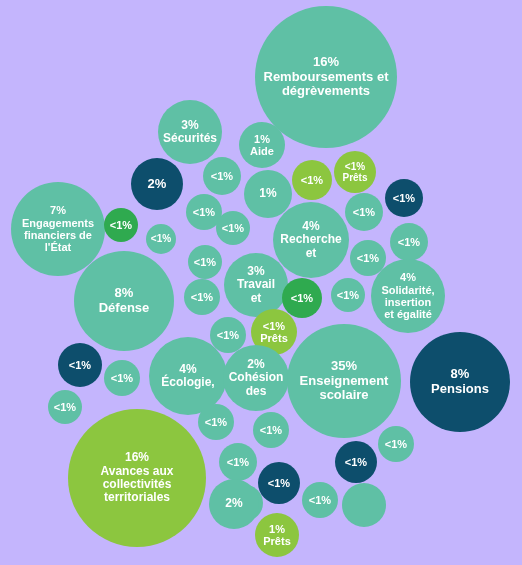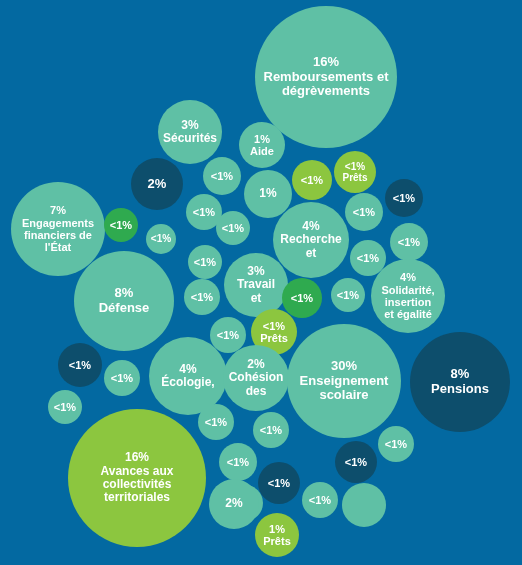--- a/index.html
+++ b/index.html
@@ -10,21 +10,21 @@
     width: 522px;
     height: 565px;
     background: #f4f7f8;
     font-family: "Liberation Sans", sans-serif;
     overflow: hidden;
   }
   #chart-root {
     position: relative;
     width: 522px;
     height: 565px;
-    background: #0369a1;
+    background: #c4b5fd;
   }
   .bubble {
     position: absolute;
     border-radius: 50%;
     display: flex;
     align-items: center;
     justify-content: center;
     text-align: center;
     color: #ffffff;
     font-weight: bold;
@@ -150,21 +150,21 @@
     <div class="bubble" style="left: 149px; top: 337px; width: 78px; height: 78px; background: rgb(95, 192, 165); font-size: 12px;">
       <span class="lbl">4%
 Écologie,</span>
     </div>
     <div class="bubble" style="left: 223px; top: 345px; width: 66px; height: 66px; background: rgb(95, 192, 165); font-size: 12px;">
       <span class="lbl">2%
 Cohésion
 des</span>
     </div>
     <div class="bubble" style="left: 287px; top: 324px; width: 114px; height: 114px; background: rgb(95, 192, 165); font-size: 13px;">
-      <span class="lbl">30%
+      <span class="lbl">35%
 Enseignement
 scolaire</span>
     </div>
     <div class="bubble" style="left: 410px; top: 332px; width: 100px; height: 100px; background: rgb(13, 78, 108); font-size: 13px;">
       <span class="lbl">8%
 Pensions</span>
     </div>
     <div class="bubble" style="left: 48px; top: 390px; width: 34px; height: 34px; background: rgb(95, 192, 165); font-size: 11px;">
       <span class="lbl">&lt;1%</span>
     </div>

